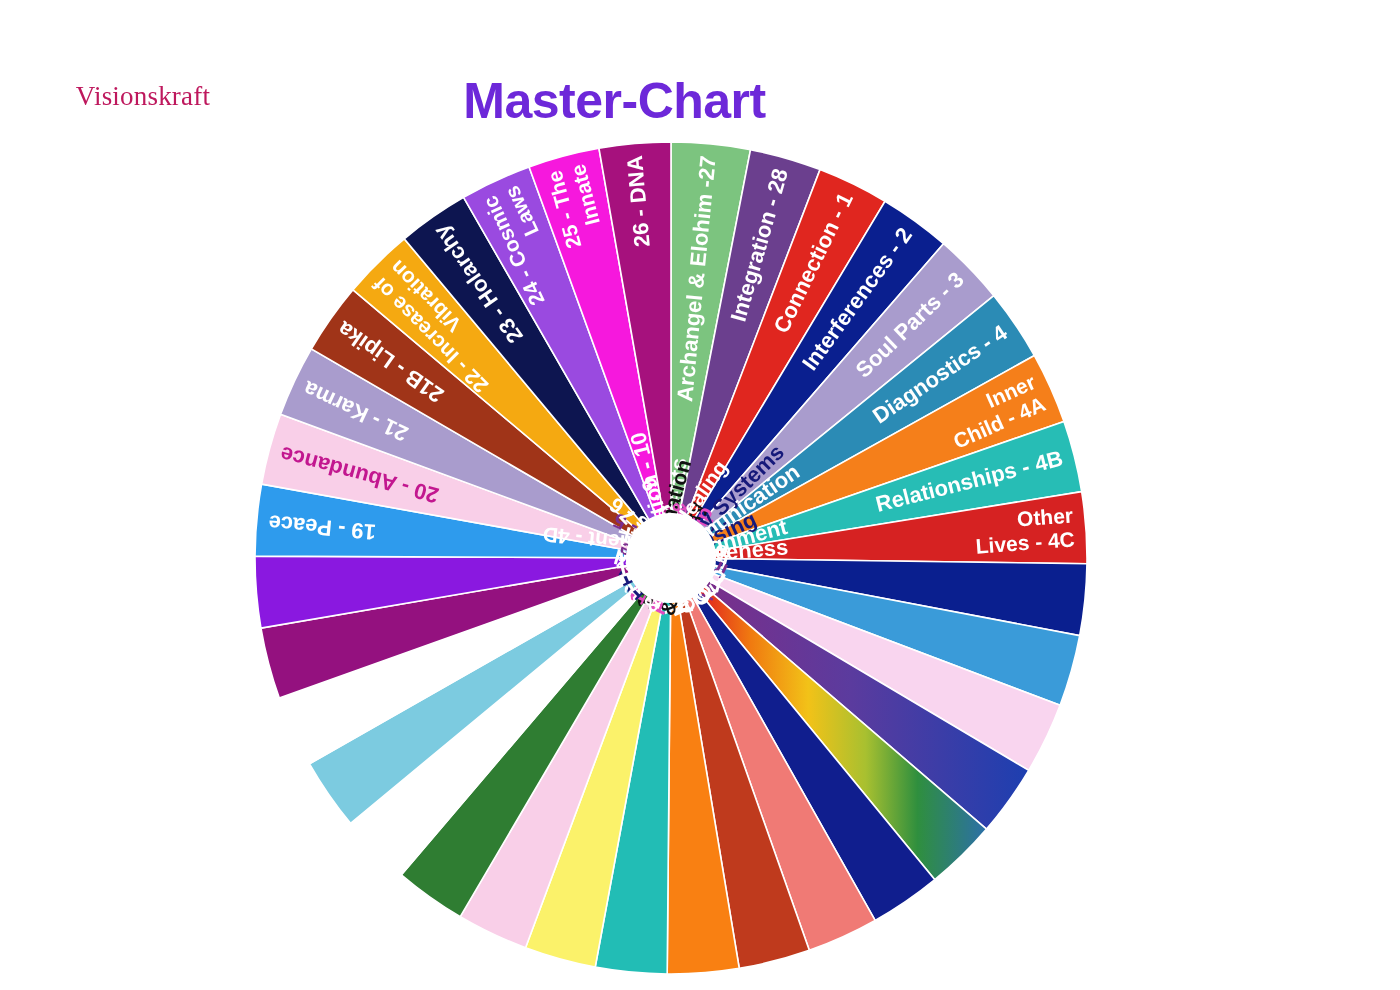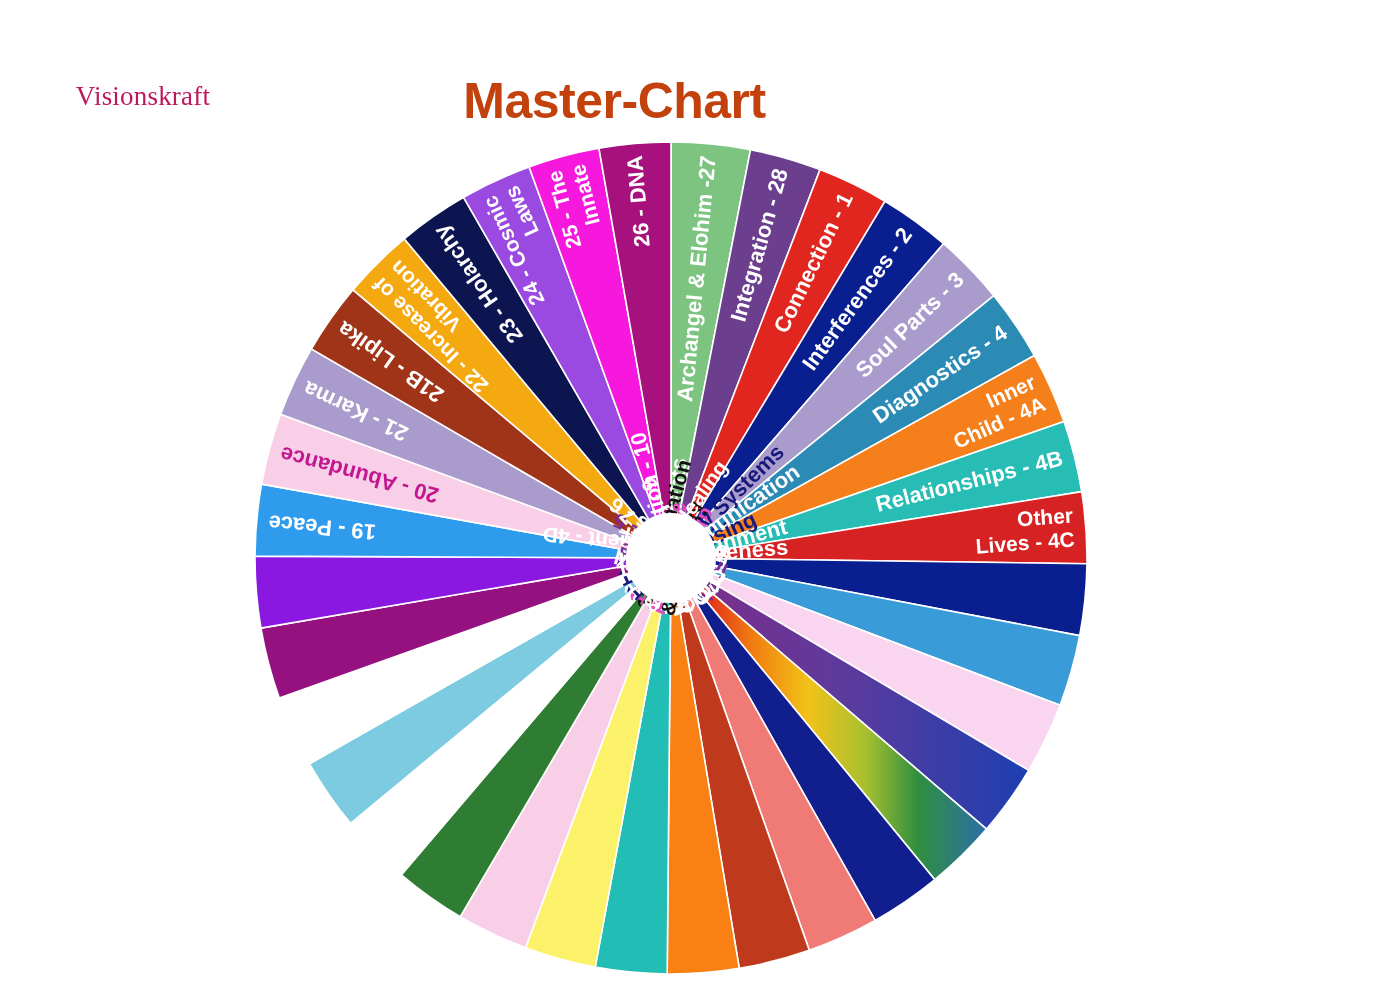--- a/index.html
+++ b/index.html
@@ -28,21 +28,21 @@
   }
   #brand .l2 { display: block; }
   #title {
     position: absolute;
     left: 0;
     top: 72px;
     width: 1229px;
     text-align: center;
     font-size: 50px;
     font-weight: bold;
-    color: #c2410c;
+    color: #6d28d9;
     letter-spacing: -0.5px;
   }
   #wheel-wrap {
     position: absolute;
     left: 0;
     top: 0;
     width: 1400px;
     height: 990px;
   }
   svg { display: block; }

